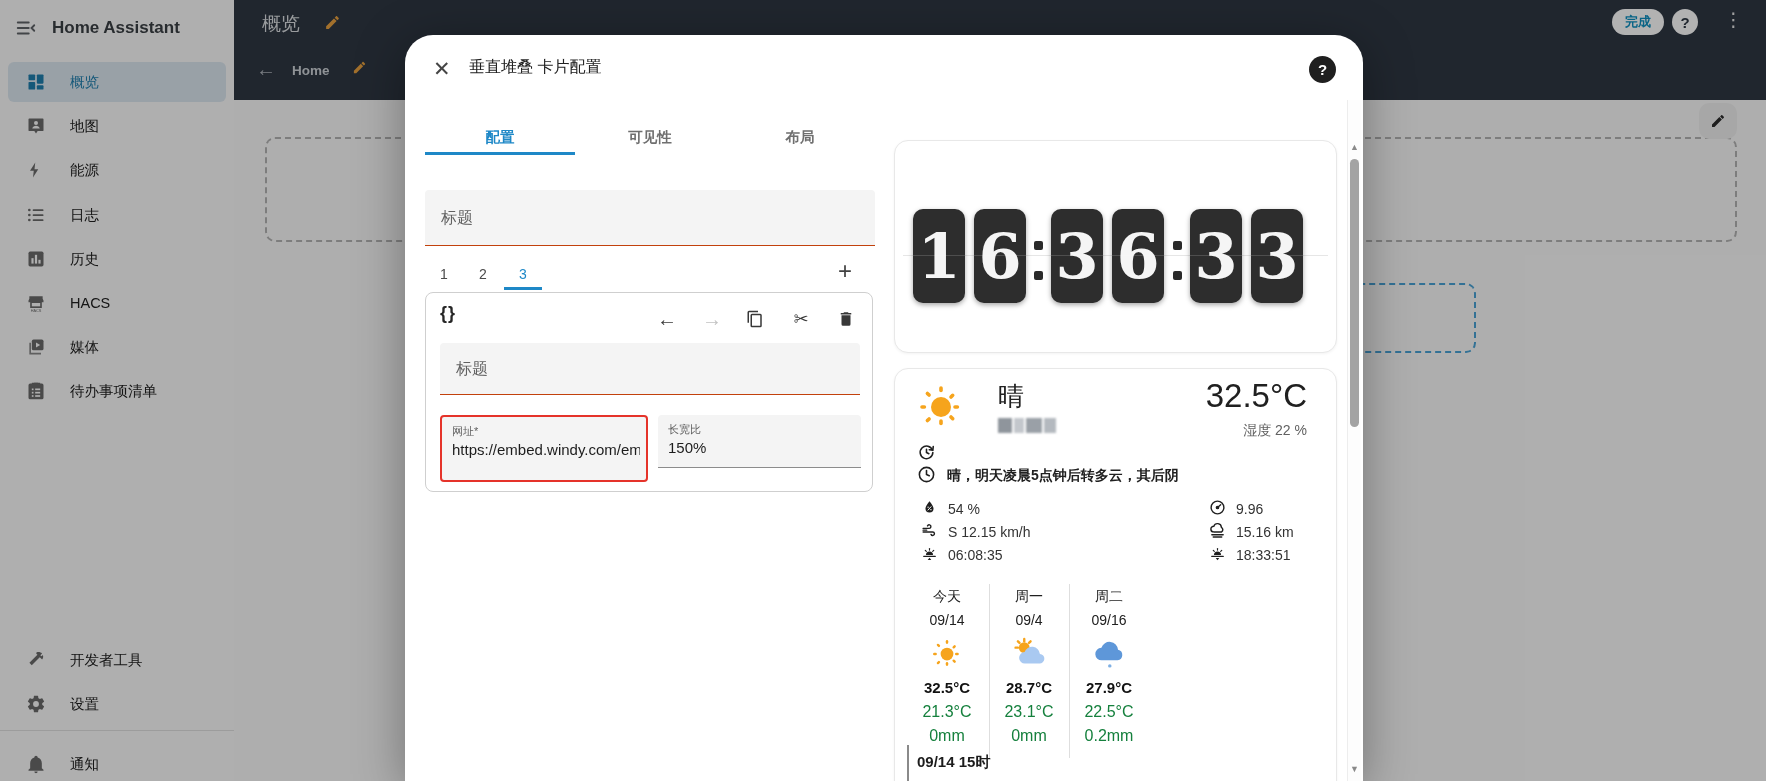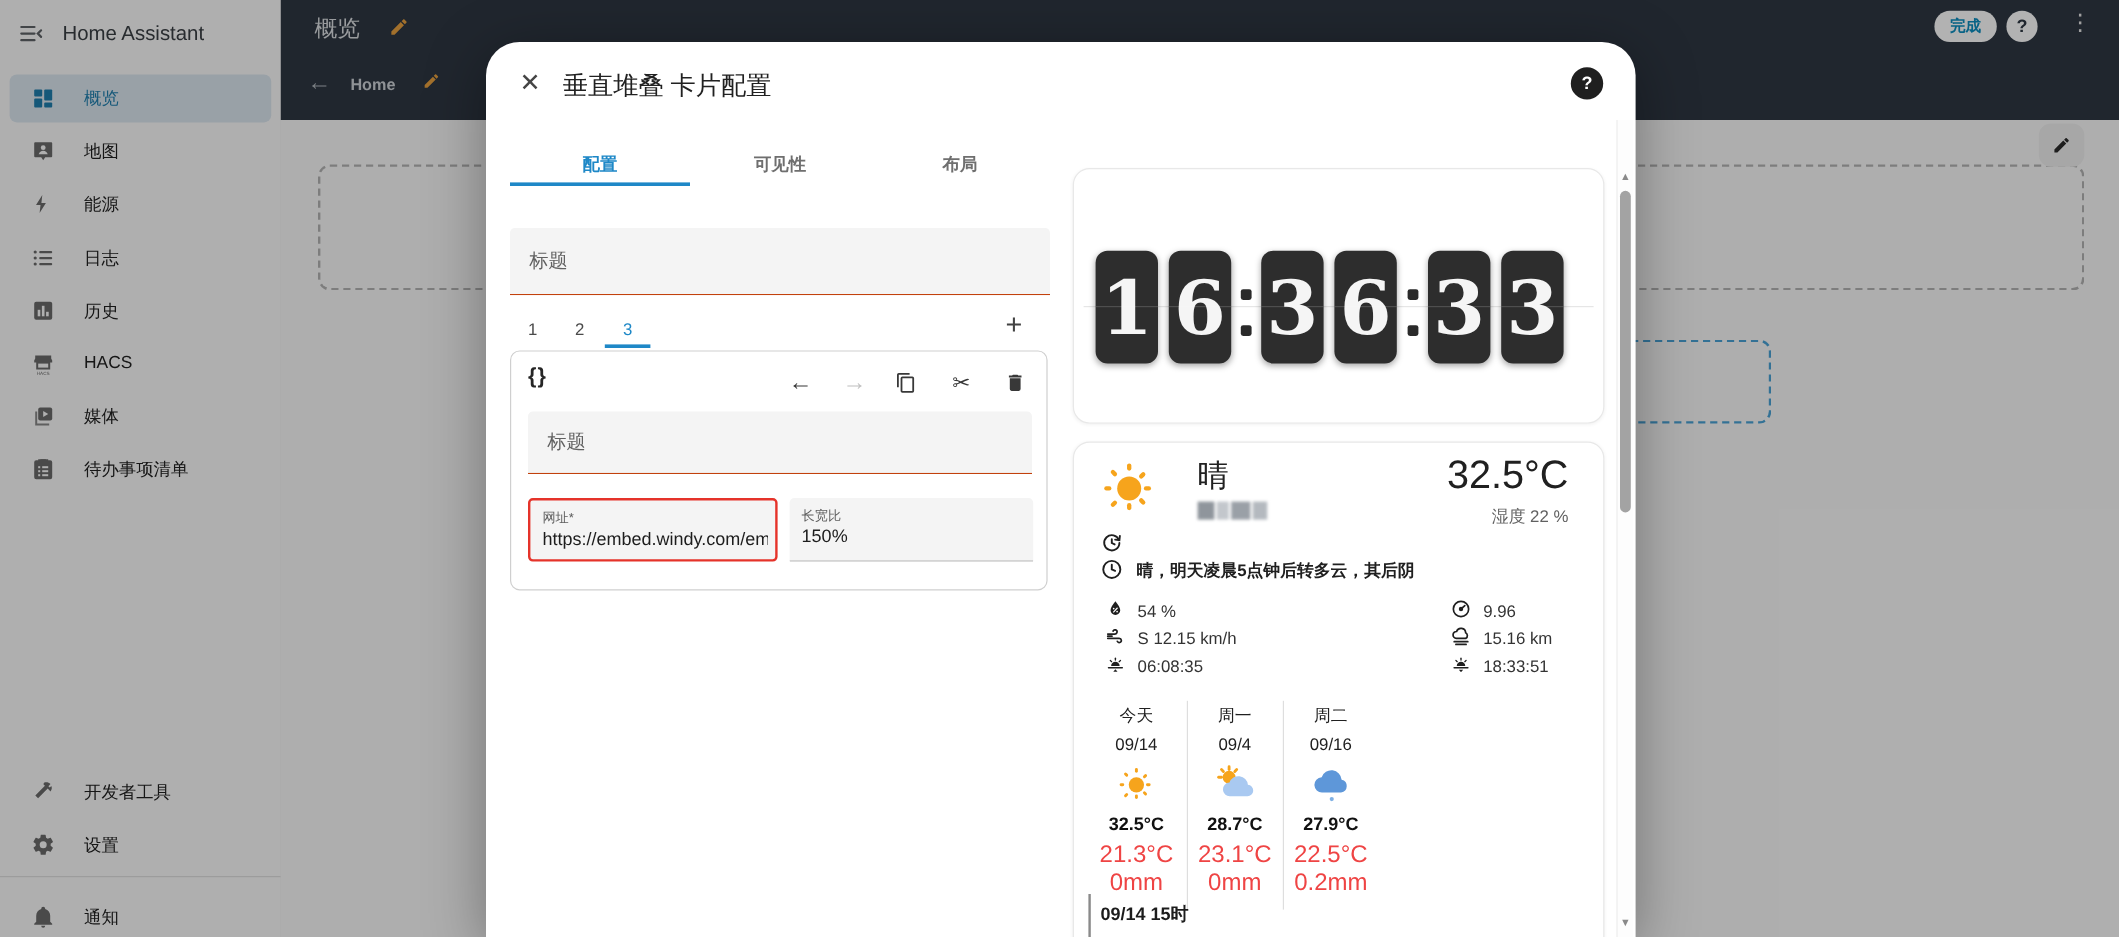--- a/index.html
+++ b/index.html
@@ -2,21 +2,21 @@
 <html><head>
 <meta charset="utf-8">
 <style>
   html,body{margin:0;padding:0;background:#888;}
   .stage{position:relative;width:1766px;height:781px;overflow:hidden;background:#fafafa;
          font-family:"Liberation Sans","DejaVu Sans",sans-serif;color:#212121;}
   .abs{position:absolute;}
   
   .sidebar{position:absolute;left:0;top:0;width:234px;height:781px;background:#fbfbfb;border-right:1px solid #e3e3e3;z-index:1;}
   .sb-head{position:absolute;left:0;top:0;width:234px;height:56px;display:flex;align-items:center;gap:14px;padding-left:14px;box-sizing:border-box;}
-  .sb-title{font-size:17px;font-weight:400;color:#3a3f44;}
+  .sb-title{font-size:17px;font-weight:700;color:#3a3f44;}
   .nav-item{position:absolute;left:8px;right:8px;height:40px;display:flex;align-items:center;gap:22px;border-radius:6px;padding-left:16px;cursor:pointer;}
   .nav-item .nav-lb{font-size:14.5px;color:#212121;font-weight:500;}
   .nav-ic{width:24px;height:24px;display:flex;align-items:center;justify-content:center;color:#6b6b6b;flex:0 0 24px;}
   .nav-item.sel{background:#dce7f0;}
   .nav-item.sel .nav-ic{color:#1f7fae;}
   .nav-item.sel .nav-lb{color:#1f7fae;}
   .sb-divider{position:absolute;left:0;right:0;height:1px;background:#e0e0e0;}
   
   .header{position:absolute;left:234px;top:0;width:1532px;height:100px;background:#2e3743;z-index:1;}
   .h-title{position:absolute;left:28px;top:11px;font-size:19px;color:#dcdfe2;}
@@ -33,21 +33,21 @@
   .content{position:absolute;left:234px;top:100px;width:1532px;height:681px;background:#fafafa;z-index:1;}
   .dash-gray{position:absolute;left:31px;top:37px;width:1472px;height:105px;border:2px dashed #b4b4b4;border-radius:10px;box-sizing:border-box;}
   .edit-tab{position:absolute;left:1465px;top:3px;width:38px;height:36px;background:#f0f0f0;border-radius:10px;
             display:flex;align-items:center;justify-content:center;color:#2b2b2b;cursor:pointer;}
   .dash-blue{position:absolute;left:466px;top:183px;width:776px;height:70px;border:2px dashed #4aa3d6;border-radius:10px;box-sizing:border-box;}
   
   .overlay{position:absolute;inset:0;background:rgba(0,0,0,0.30);z-index:40;}
   .modal{position:absolute;left:405px;top:35px;width:958px;height:746px;background:#ffffff;border-radius:28px 28px 0 0;
          box-shadow:0 10px 50px rgba(0,0,0,0.35);z-index:50;}
   .m-close{position:absolute;left:28px;top:22px;font-size:21px;color:#454545;cursor:pointer;}
-  .m-title{position:absolute;left:64px;top:22px;font-size:21px;color:#212121;}
+  .m-title{position:absolute;left:64px;top:22px;font-size:16px;color:#212121;}
   .m-help{position:absolute;left:904px;top:21px;width:27px;height:27px;border-radius:50%;background:#1f1f1f;color:#fff;
           display:flex;align-items:center;justify-content:center;font-size:15px;font-weight:700;cursor:pointer;}
   .tab{position:absolute;top:84px;width:150px;height:36px;display:flex;align-items:center;justify-content:center;
        font-size:14.5px;font-weight:600;color:#6f6f6f;cursor:pointer;}
   .tab.active{color:#1e88c7;}
   .tab-underline{position:absolute;left:20px;top:117px;width:150px;height:3px;background:#1e88c7;}
   .field{background:#f4f4f4;border-radius:4px 4px 0 0;border-bottom:1px solid #c2410c;box-sizing:border-box;cursor:text;}
   .field .f-label{position:absolute;left:16px;top:50%;transform:translateY(-50%);font-size:16px;color:#616161;}
   .sfield{background:#f4f4f4;box-sizing:border-box;cursor:text;}
   .sfield .s-label{position:absolute;left:10px;top:7px;font-size:11px;color:#5e5e5e;}
@@ -68,21 +68,21 @@
   .tile::after{content:"";position:absolute;left:0;right:0;top:46px;height:1px;background:rgba(255,255,255,0.16);}
   .clk-line{position:absolute;left:8px;right:8px;top:114px;height:1px;background:#e6e6e6;}
   .colon i{display:block;width:9px;height:9px;background:#2a2a2a;border-radius:2px;}
   .w-stat{display:flex;align-items:center;gap:10px;font-size:14px;color:#333;}
   .fc-col{position:absolute;top:215px;width:80px;text-align:center;}
   .fc-col div{line-height:24px;}
   .fc-day{font-size:14px;color:#202020;}
   .fc-date{font-size:14px;color:#202020;}
   .fc-ico{height:44px;display:flex;align-items:center;justify-content:center;}
   .fc-hi{font-size:15px;font-weight:700;color:#111;}
-  .fc-lo,.fc-pr{font-size:20px;color:#ef4444;}
+  .fc-lo,.fc-pr{font-size:16px;color:#15803d;}
   .fc-divider{position:absolute;top:215px;width:1px;height:174px;background:#dedede;}
   
   .sb-track{position:absolute;left:942px;top:65px;width:14px;height:681px;background:#fdfdfd;border-left:1px solid #ededed;box-sizing:border-box;}
   .sb-thumb{position:absolute;left:2px;top:59px;width:9px;height:268px;background:#a3a3a3;border-radius:5px;cursor:pointer;}
   .sb-arrow{position:absolute;left:2px;font-size:9px;color:#8a8a8a;cursor:pointer;}
   .blurblock{position:absolute;left:103px;top:49px;width:58px;height:15px;filter:blur(1.2px);display:flex;gap:2px;}
   .blurblock i{display:block;height:100%;}
 </style>
 </head>
 <body>
@@ -282,21 +282,21 @@
       <span class="tool-ic" style="left:408px">
         <svg width="18" height="18" viewBox="0 0 24 24" fill="currentColor">
             <path d="M19 4h-3.5l-1-1h-5l-1 1H5v2h14M6 19a2 2 0 0 0 2 2h8a2 2 0 0 0 2-2V7H6z"></path>
           </svg>
       </span>
 
       <div class="field abs" style="left:14px;top:50px;width:420px;height:52px">
         <span class="f-label">标题</span>
       </div>
 
-      <div class="sfield abs" style="left:14px;top:122px;width:208px;height:53px;border:2px solid #e5332a;border-radius:4px">
+      <div class="sfield abs" style="left:14px;top:122px;width:208px;height:67px;border:2px solid #e5332a;border-radius:4px">
         <span class="s-label">网址*</span>
         <span class="s-value">https://embed.windy.com/emb</span>
       </div>
       <div class="sfield abs" style="left:232px;top:122px;width:203px;height:53px;border-radius:4px 4px 0 0;border-bottom:1px solid #8c8c8c">
         <span class="s-label">长宽比</span>
         <span class="s-value">150%</span>
       </div>
     </div>
 
     <div class="pcard" style="left:489px;top:105px;width:443px;height:213px">

